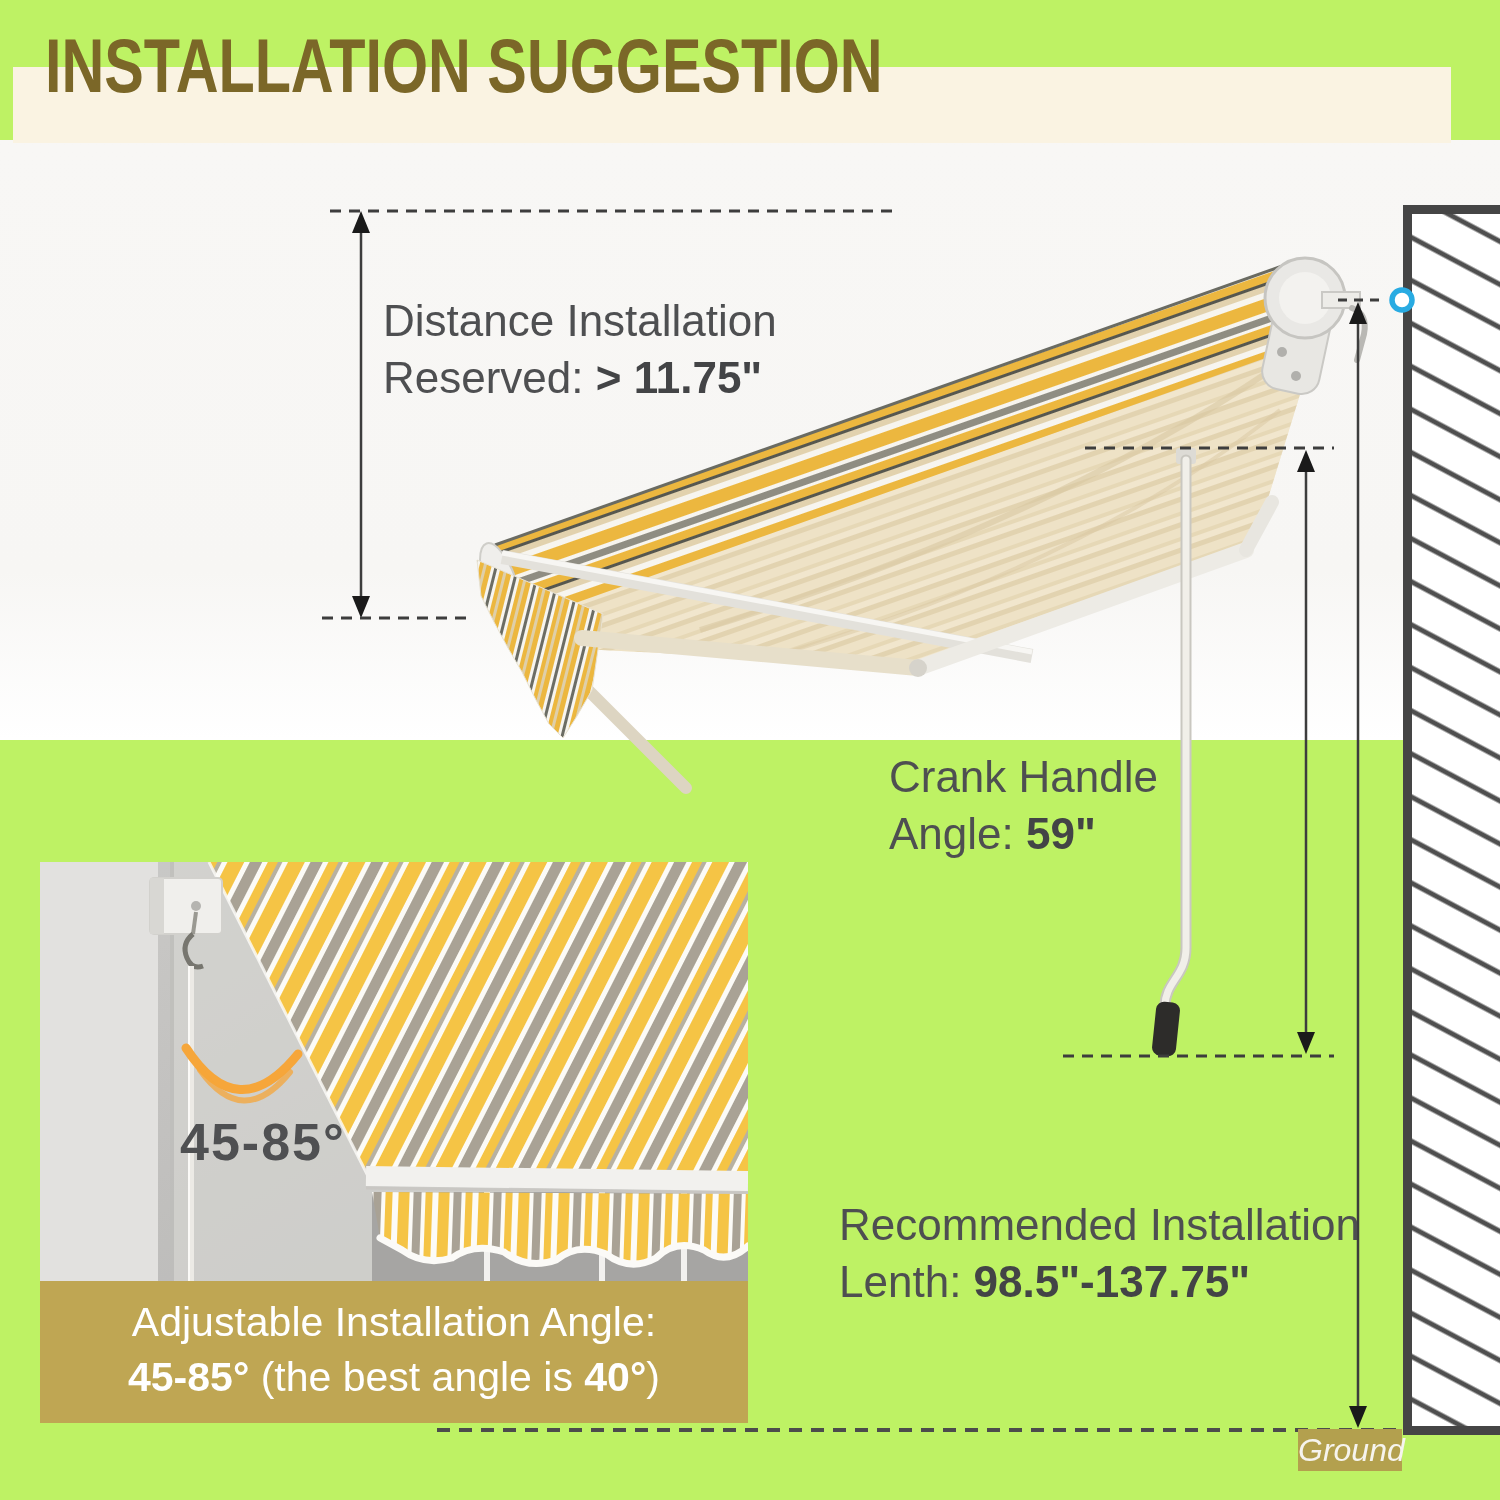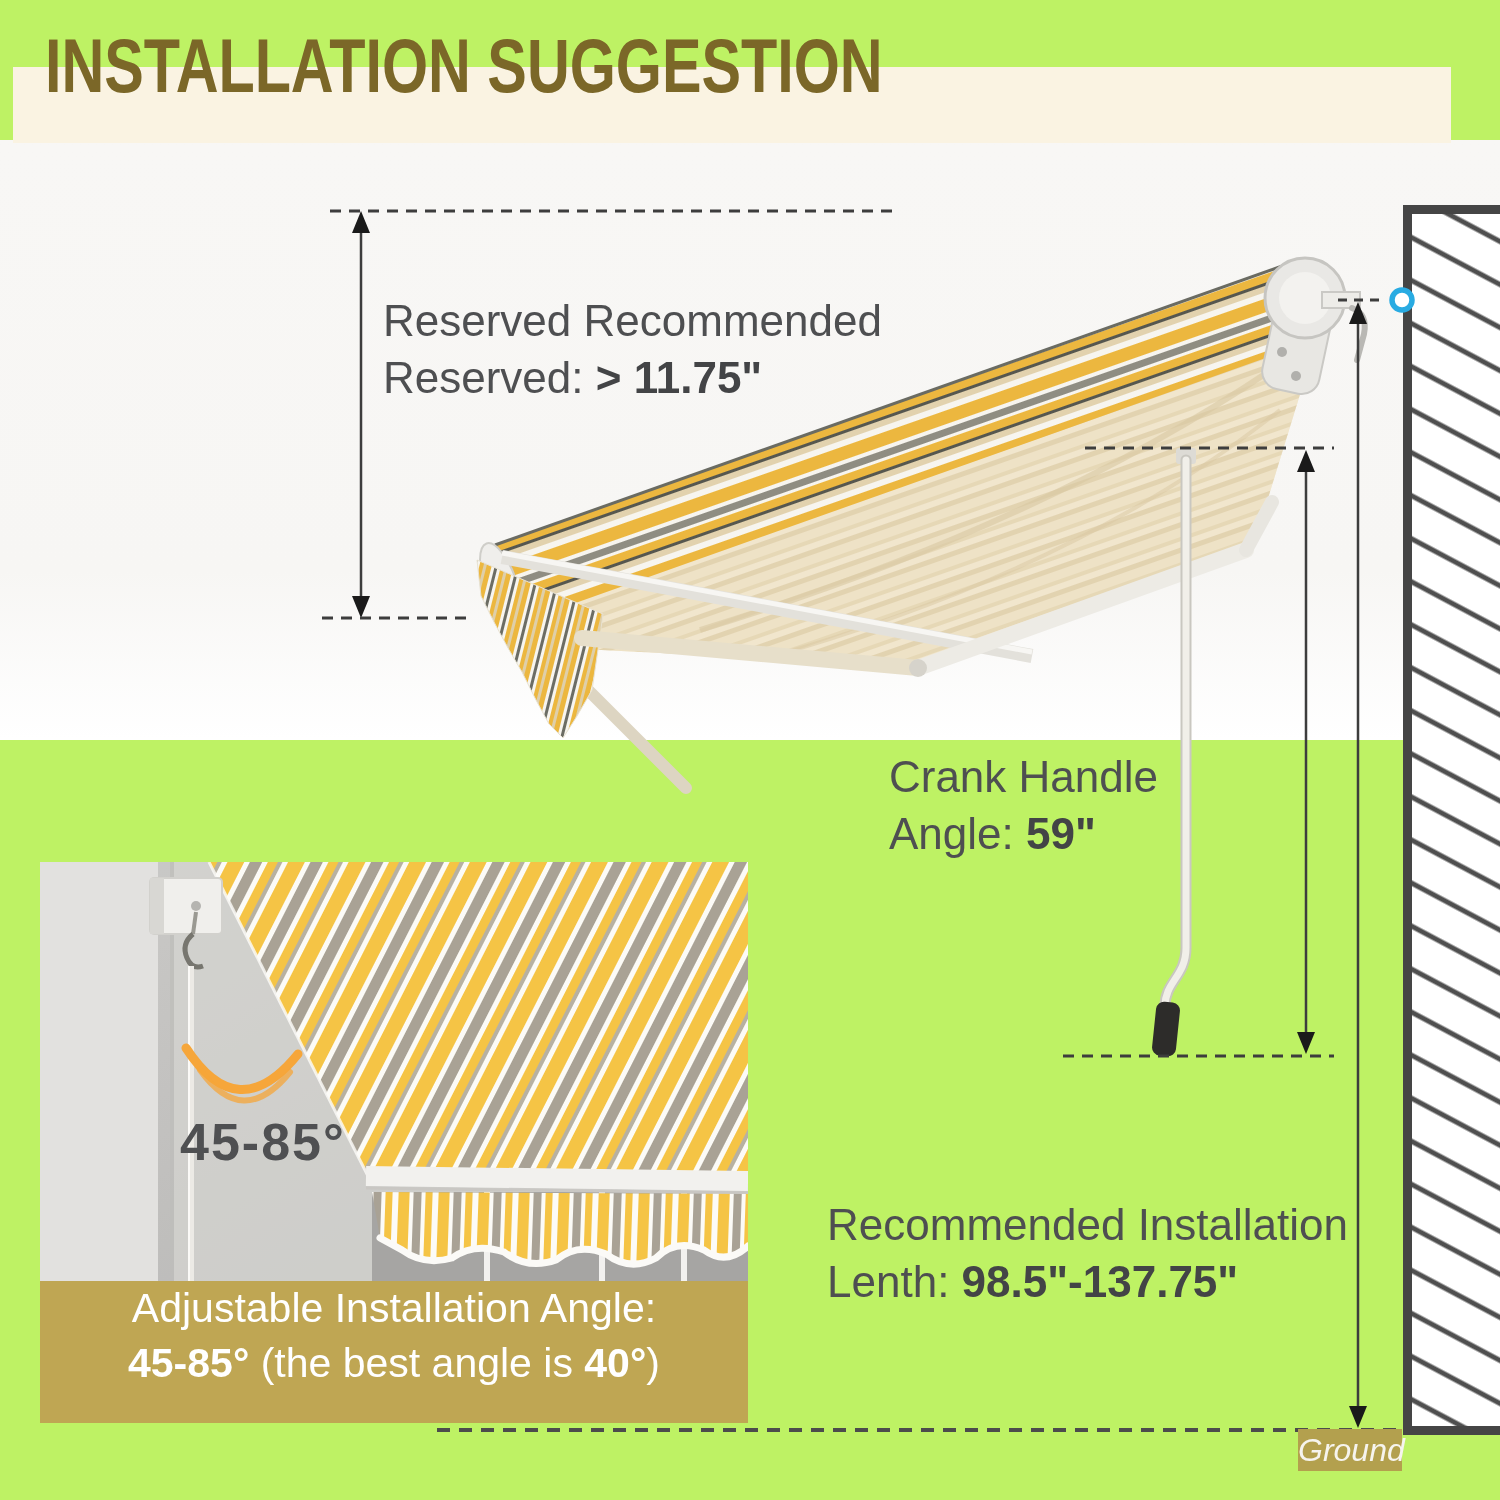--- a/index.html
+++ b/index.html
@@ -29,21 +29,21 @@
   }
   .anno b{font-weight:700;color:#434446;}
   .anno.right{text-align:left;}
   .angle-badge{
     position:absolute;left:180px;top:1112px;
     font-size:52px;font-weight:700;color:#4f5052;letter-spacing:2px;
   }
   .caption-band{
     position:absolute;left:40px;top:1281px;width:708px;height:142px;
     background:#bfa653;color:#ffffff;text-align:center;
-    font-size:41px;line-height:55px;box-sizing:border-box;
+    font-size:41px;line-height:55px;padding-top:14px;box-sizing:border-box;
   }
   .caption-band b{font-weight:700;}
   .ground-box{
     position:absolute;left:1298px;top:1429px;width:104px;height:42px;
     background:#b3a04e;color:#f6f4ee;font-size:32px;line-height:43px;
     text-align:center;
     font-style:italic;
   }
 </style>
 </head>
@@ -212,30 +212,30 @@
       <line x1="1358" y1="322" x2="1358" y2="1408" stroke-width="2.5"></line>
       <polygon points="1358,302 1349,324 1367,324" fill="#1a1a1a" stroke="none"></polygon>
       <polygon points="1358,1428 1349,1406 1367,1406" fill="#1a1a1a" stroke="none"></polygon>
 
       <line x1="1338" y1="300" x2="1386" y2="300" stroke-width="3" stroke-dasharray="9 7"></line>
     </g>
     <circle cx="1402" cy="300" r="10" fill="#ffffff" stroke="#29abe2" stroke-width="5.5"></circle>
   </svg>
 
   <div class="anno" style="left:383px;top:292px;">
-    <div>Reserved Recommended</div>
+    <div>Distance Installation</div>
     <div><span>Reserved: </span><b>&gt; 11.75"</b></div>
   </div>
 
   <div class="anno right" style="right:342px;top:748px;">
     <div>Crank Handle</div>
     <div><span>Angle: </span><b>59"</b></div>
   </div>
 
-  <div class="anno right" style="right:152px;top:1196px;margin-left:40px;">
+  <div class="anno right" style="right:140px;top:1196px;margin-left:40px;">
     <div>Recommended Installation</div>
     <div><span>Lenth: </span><b>98.5"-137.75"</b></div>
   </div>
 
   <div class="angle-badge">45-85°</div>
 
   <div class="caption-band">
     <div>Adjustable Installation Angle:</div>
     <div><b>45-85°</b><span> (the best angle is </span><b>40°</b><span>)</span></div>
   </div>

